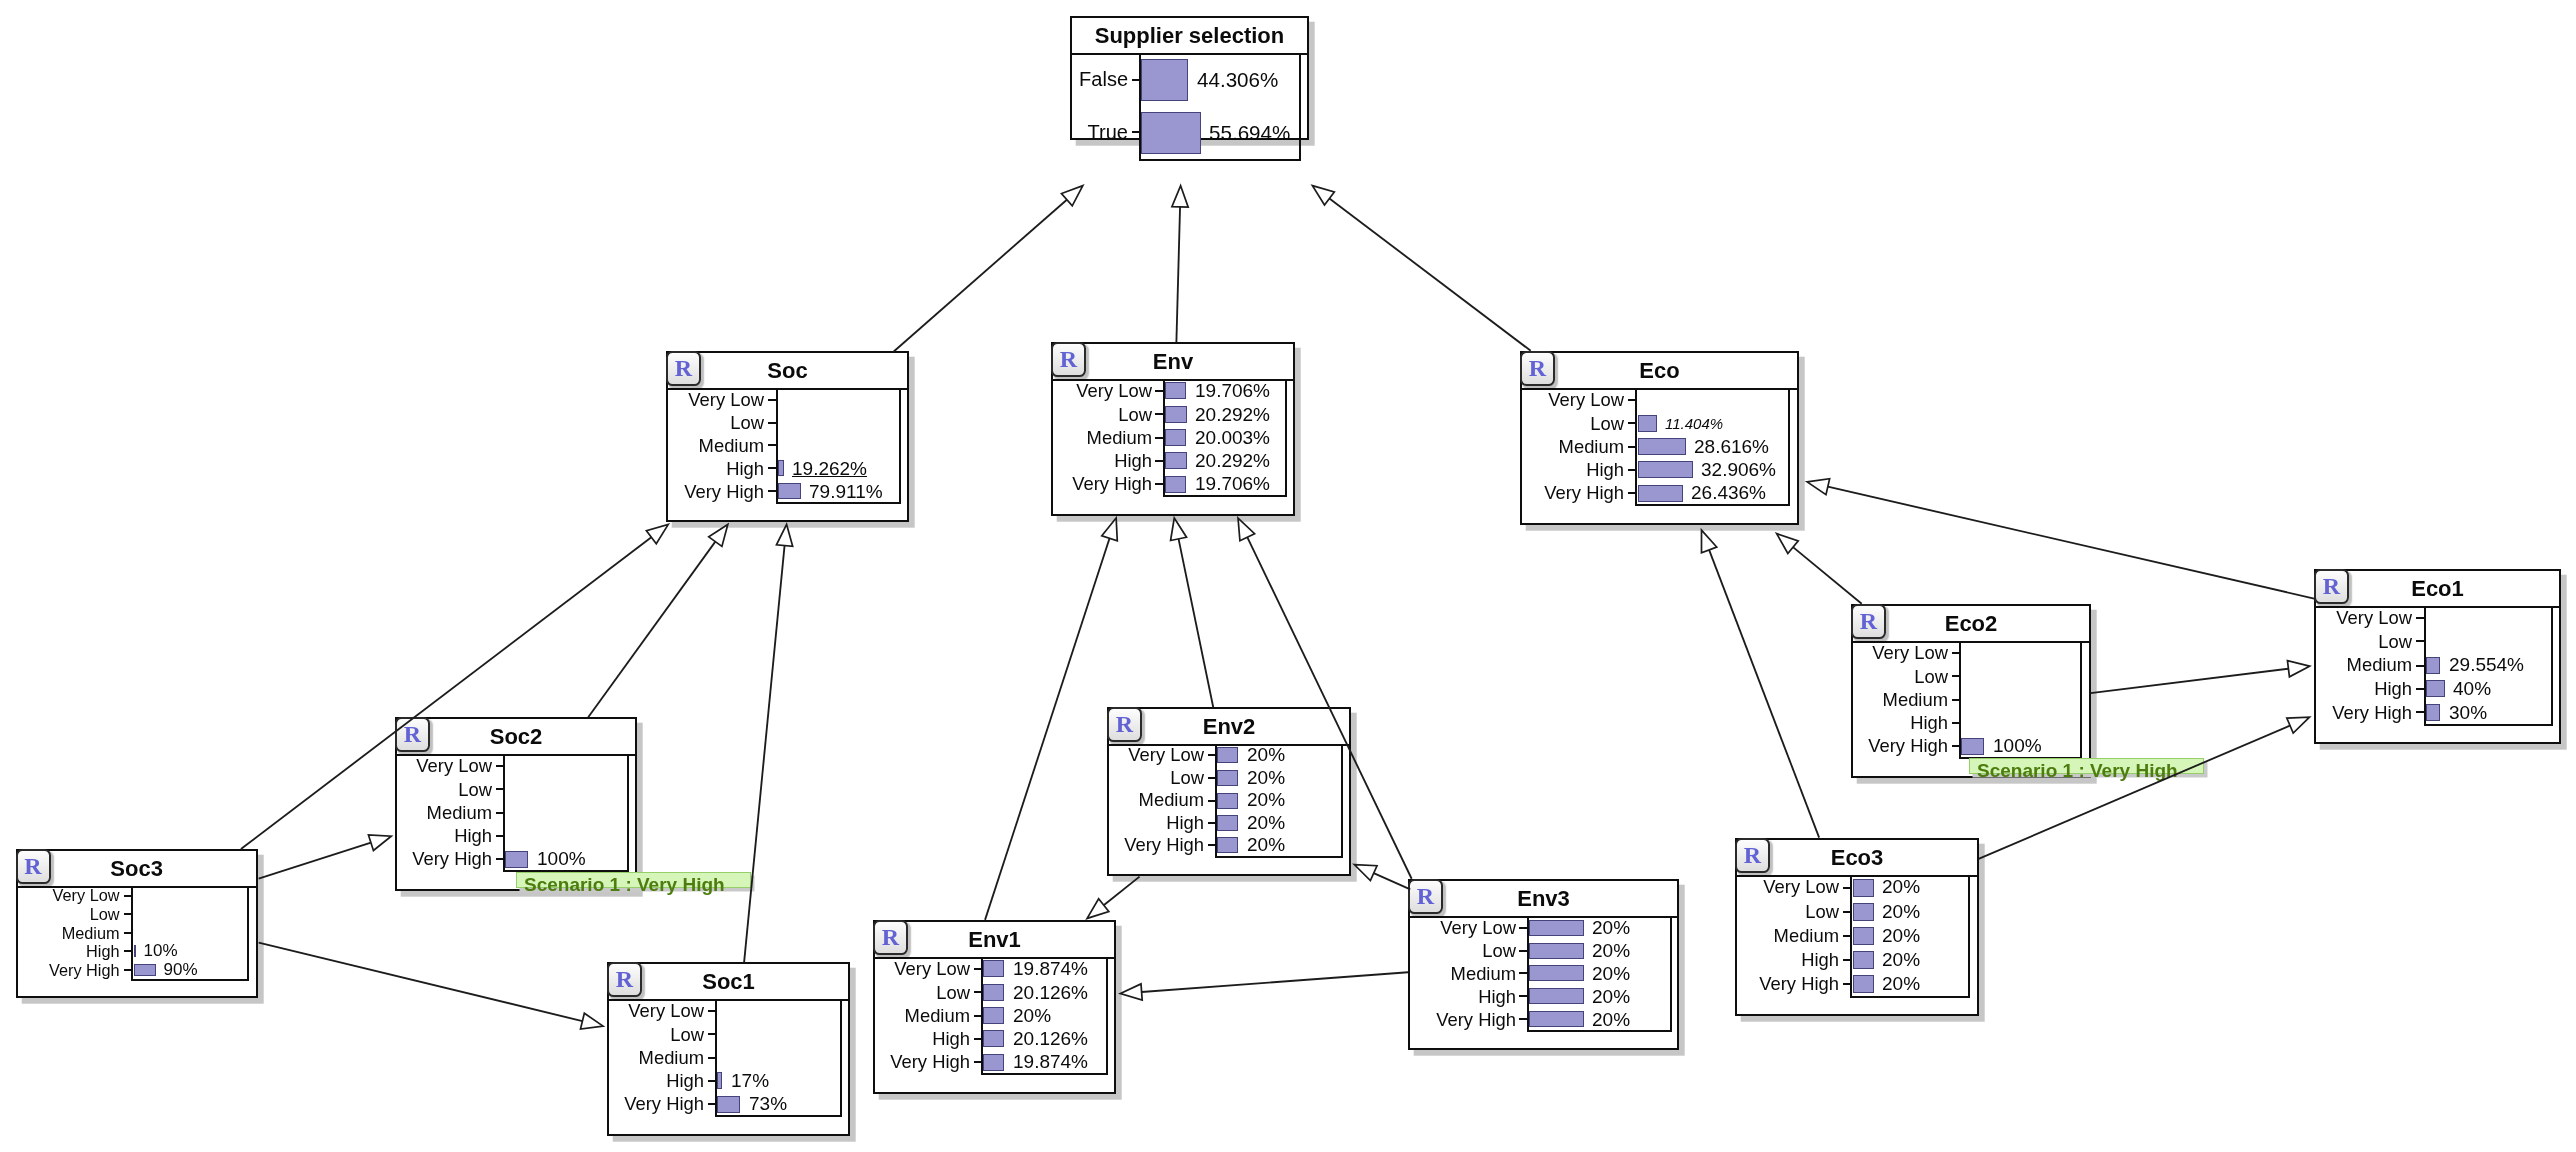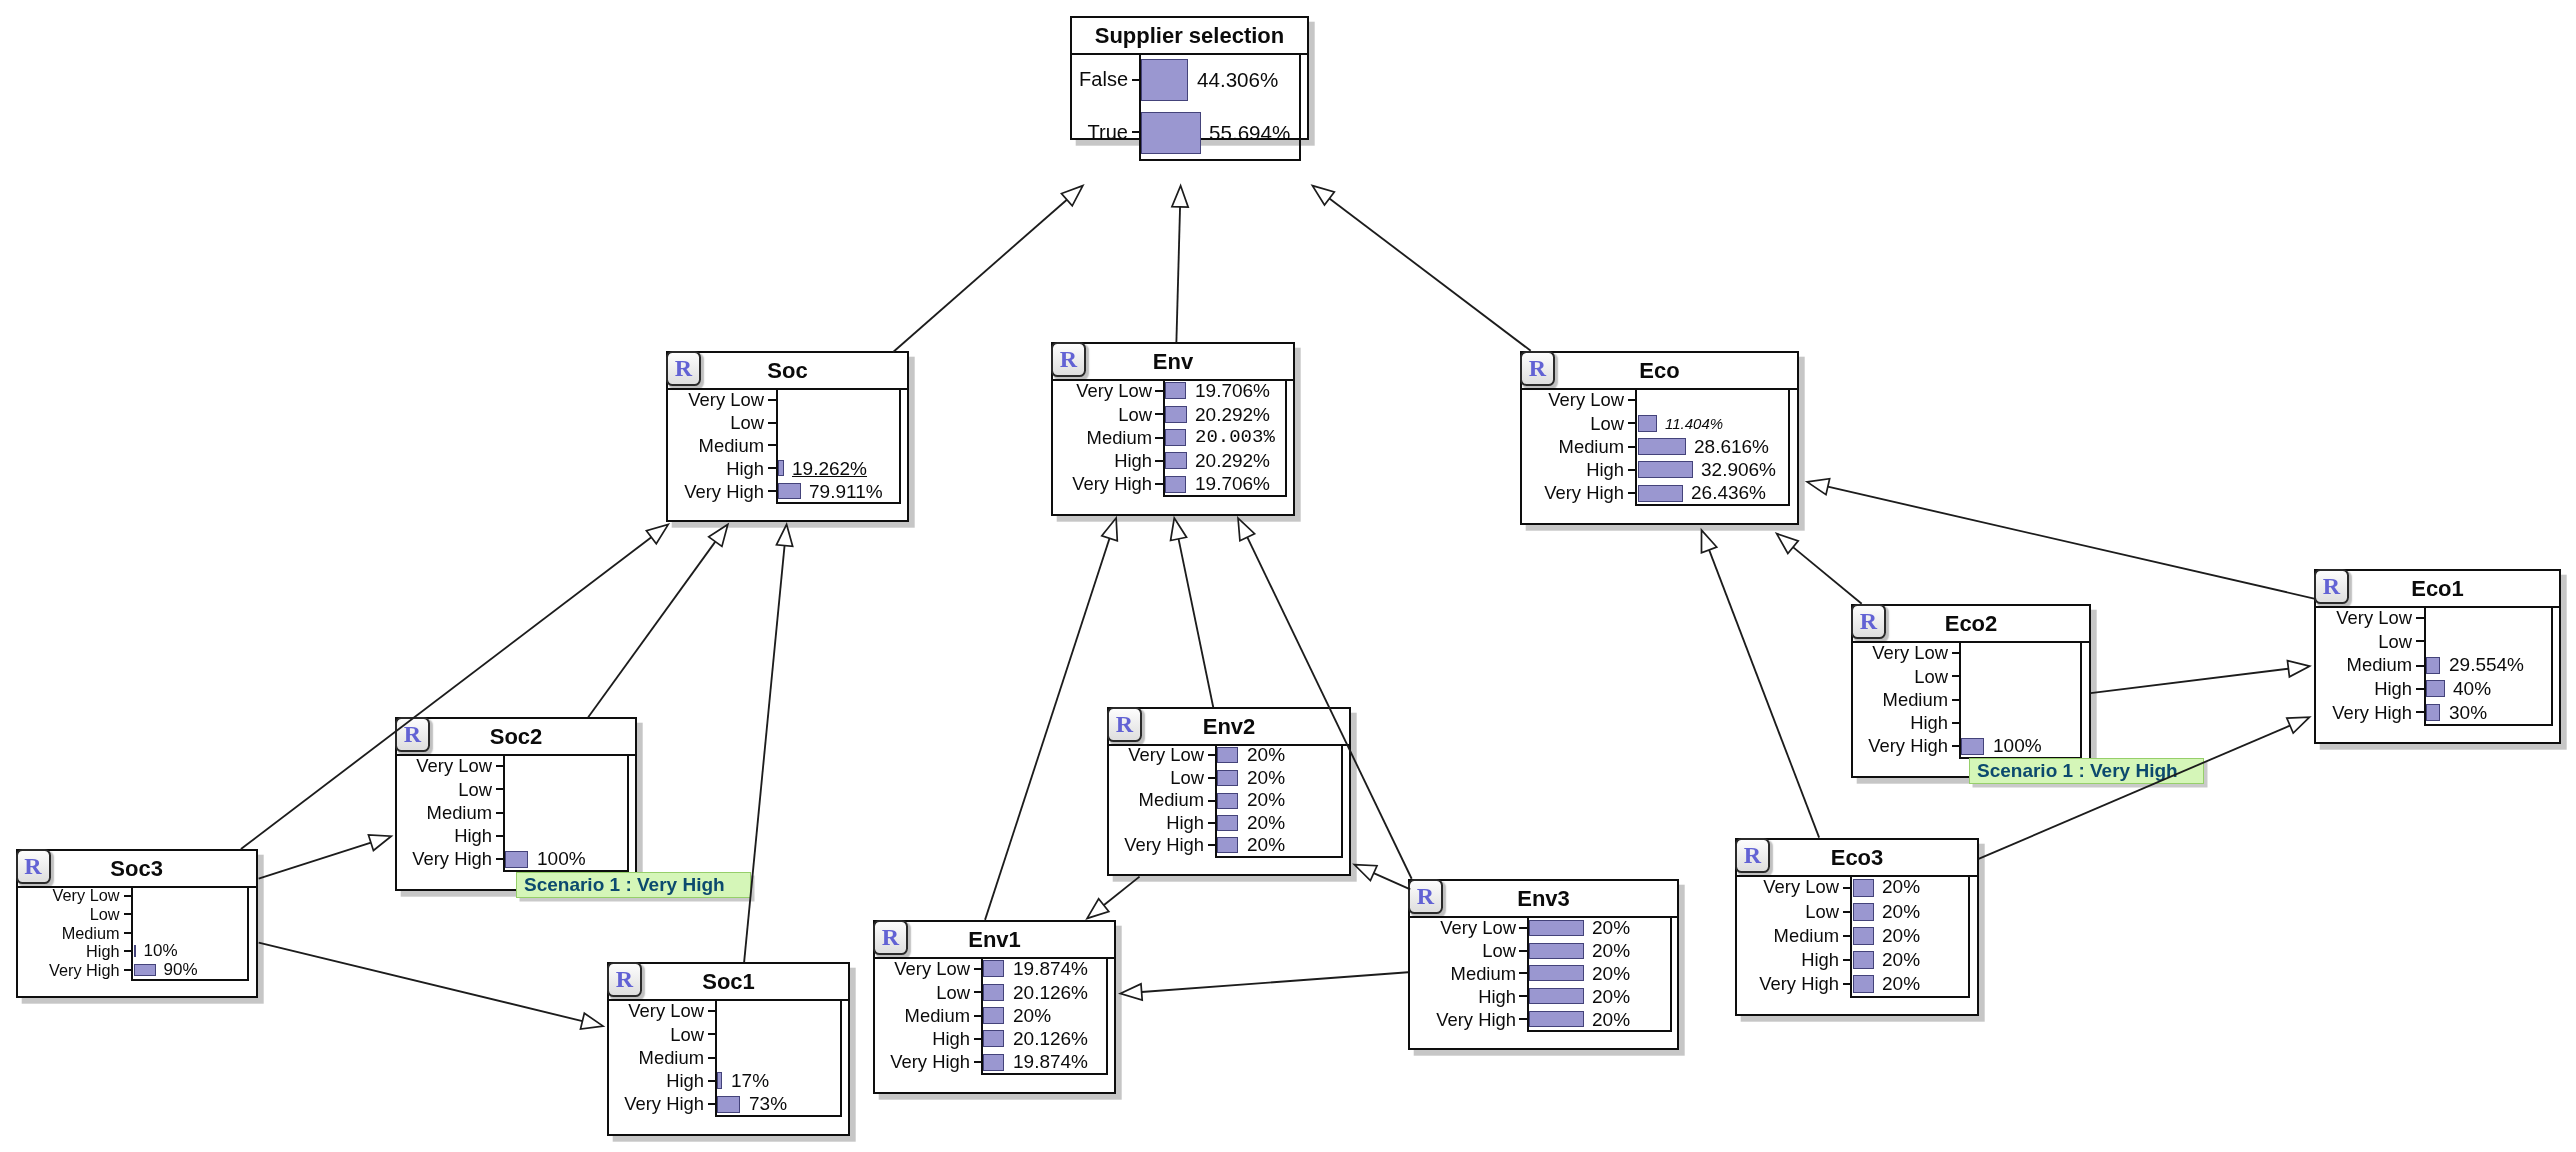--- a/index.html
+++ b/index.html
@@ -71,27 +71,27 @@
     position: absolute;
     box-sizing: border-box;
   }
   .prob-value {
     position: absolute;
     color: #0b0b0b;
     white-space: nowrap;
   }
   .scenario-tag {
     position: absolute;
-    height: 26px;
+    height: 16px;
     line-height: 24px;
     box-sizing: border-box;
     padding: 0 7px;
     background: #d5f6b8;
     border: 1.4px solid #96cf6a;
-    color: #0c4a6e;
+    color: #4d7c0f;
     font-weight: bold;
     font-size: 19px;
     white-space: nowrap;
     z-index: 14;
     box-shadow: 3.5px 3.5px 0 #c9c9c9;
   }
   #edges-layer {
     position: absolute;
     left: 0; top: 0;
     z-index: 20;
@@ -141,21 +141,21 @@
       <div class="axis-tick" style="left: 102px; width: 7.8px; top: 46px;"></div>
       <div class="prob-bar" style="left: 112px; width: 21px; top: 38px; height: 17px; background: rgb(154, 151, 208); border: 1.4px solid rgb(68, 67, 122);"></div>
       <div class="prob-value" style="left: 142px; top: 35px; height: 23px; line-height: 23px; font-size: 19px;">19.706%</div>
       <div class="state-label" style="left: 0px; width: 99px; top: 59px; height: 23px; line-height: 23px; font-size: 18.4px;">Low</div>
       <div class="axis-tick" style="left: 102px; width: 7.8px; top: 69px;"></div>
       <div class="prob-bar" style="left: 112px; width: 22px; top: 62px; height: 17px; background: rgb(154, 151, 208); border: 1.4px solid rgb(68, 67, 122);"></div>
       <div class="prob-value" style="left: 142px; top: 59px; height: 23px; line-height: 23px; font-size: 19px;">20.292%</div>
       <div class="state-label" style="left: 0px; width: 99px; top: 82px; height: 23px; line-height: 23px; font-size: 18.4px;">Medium</div>
       <div class="axis-tick" style="left: 102px; width: 7.8px; top: 93px;"></div>
       <div class="prob-bar" style="left: 112px; width: 21px; top: 85px; height: 17px; background: rgb(154, 151, 208); border: 1.4px solid rgb(68, 67, 122);"></div>
-      <div class="prob-value" style="left: 142px; top: 82px; height: 23px; line-height: 23px; font-size: 19px; font-family: Liberation Mono, monospace;">20.003%</div>
+      <div class="prob-value" style="left: 142px; top: 82px; height: 23px; line-height: 23px; font-size: 19px;">20.003%</div>
       <div class="state-label" style="left: 0px; width: 99px; top: 105px; height: 23px; line-height: 23px; font-size: 18.4px;">High</div>
       <div class="axis-tick" style="left: 102px; width: 7.8px; top: 116px;"></div>
       <div class="prob-bar" style="left: 112px; width: 22px; top: 108px; height: 17px; background: rgb(154, 151, 208); border: 1.4px solid rgb(68, 67, 122);"></div>
       <div class="prob-value" style="left: 142px; top: 105px; height: 23px; line-height: 23px; font-size: 19px;">20.292%</div>
       <div class="state-label" style="left: 0px; width: 99px; top: 128px; height: 23px; line-height: 23px; font-size: 18.4px;">Very High</div>
       <div class="axis-tick" style="left: 102px; width: 7.8px; top: 139px;"></div>
       <div class="prob-bar" style="left: 112px; width: 21px; top: 132px; height: 17px; background: rgb(154, 151, 208); border: 1.4px solid rgb(68, 67, 122);"></div>
       <div class="prob-value" style="left: 142px; top: 128px; height: 23px; line-height: 23px; font-size: 19px;">19.706%</div>
     </div>
     <div class="bn-node" style="left: 1520px; top: 351px; width: 279px; height: 174px;">

